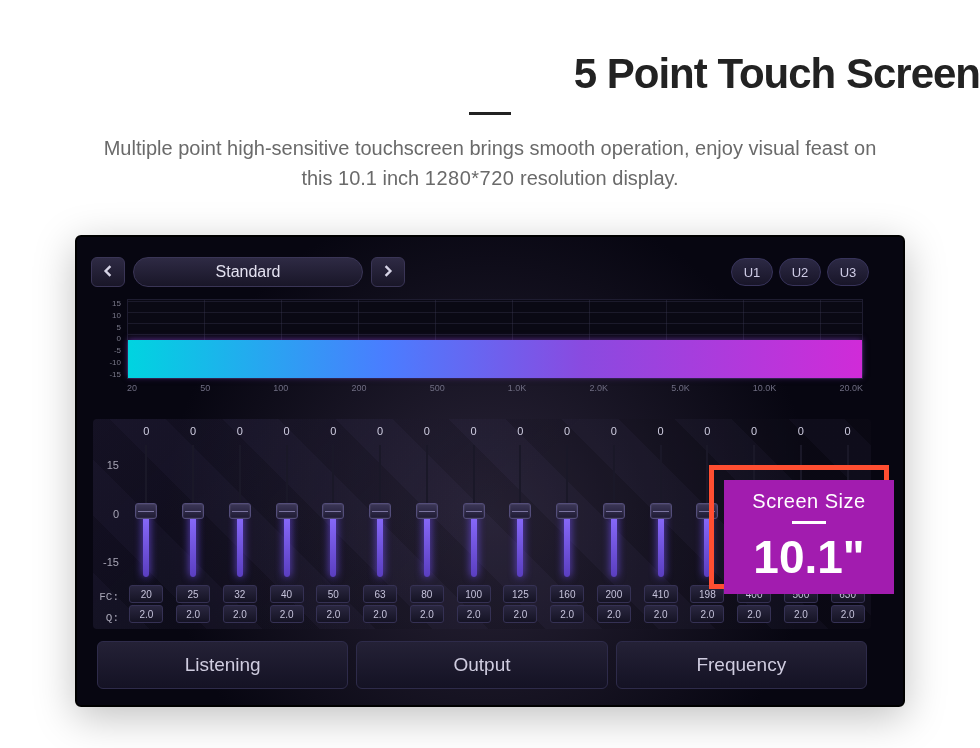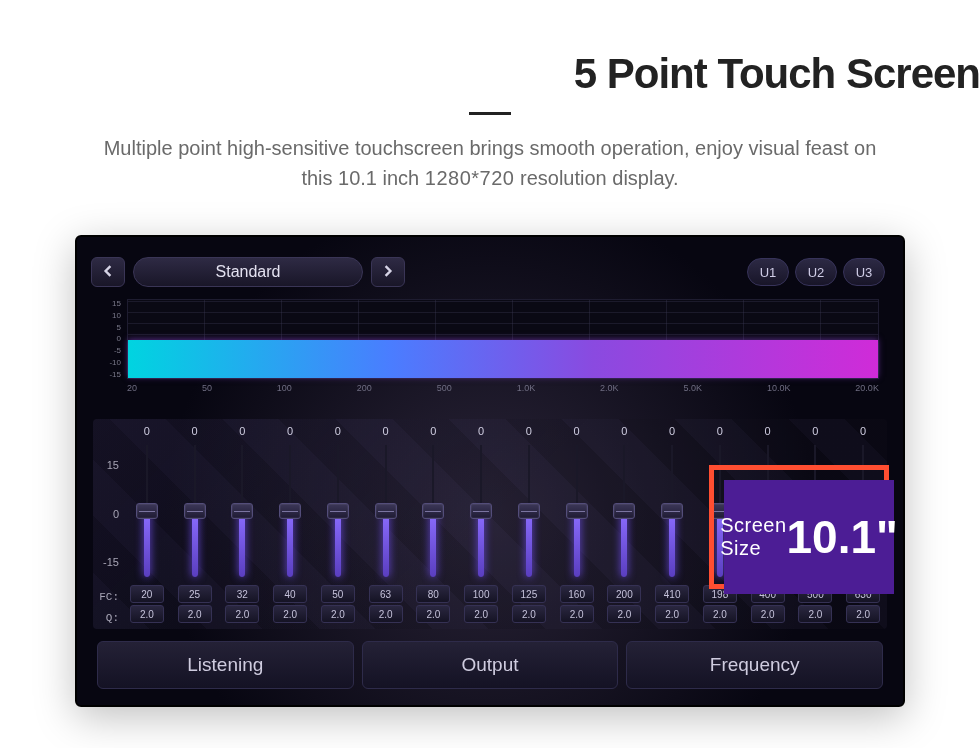--- a/index.html
+++ b/index.html
@@ -42,21 +42,21 @@
     width: 830px;
     margin: 42px auto 0 auto;
   }
   .device {
     width: 830px;
     height: 472px;
     background: radial-gradient(circle at 50% 60%, #2a2438 0%, #070611 65%);
     border-radius: 6px;
     border: 2px solid #000;
     position: relative;
-    padding: 18px 10px 12px 10px;
+    padding: 18px 26px 12px 10px;
     color: #bdbdc4;
     font-size: 12px;
     box-shadow: 0 10px 40px rgba(0,0,0,0.25);
   }
 
   
   .top-row {
     display: flex;
     align-items: center;
     height: 34px;
@@ -221,22 +221,22 @@
   
   .badge-outer {
     position:absolute;
     right: 16px; top: 230px;
     width: 180px; height: 124px;
     border: 5px solid #ff4e31;
   }
   .badge-inner {
     position:absolute;
     left: 10px; top: 10px; right: -10px; bottom: -10px;
-    background: #4c1d95;
-    display:flex; flex-direction:row; align-items:center; justify-content:center;
+    background: #a21caf;
+    display:flex; flex-direction:column; align-items:center; justify-content:center;
     color:#fff;
   }
   .badge-inner .b-title { font-size:20px; letter-spacing:0.5px; }
   .badge-inner .b-div { width:34px; height:3px; background:#fff; margin:8px 0 6px 0; }
   .badge-inner .b-size { font-size:46px; font-weight:700; font-family: Arial, sans-serif; }
 </style>
 </head>
 <body>
 
 <h1 class="page-title">5 Point Touch Screen</h1>

